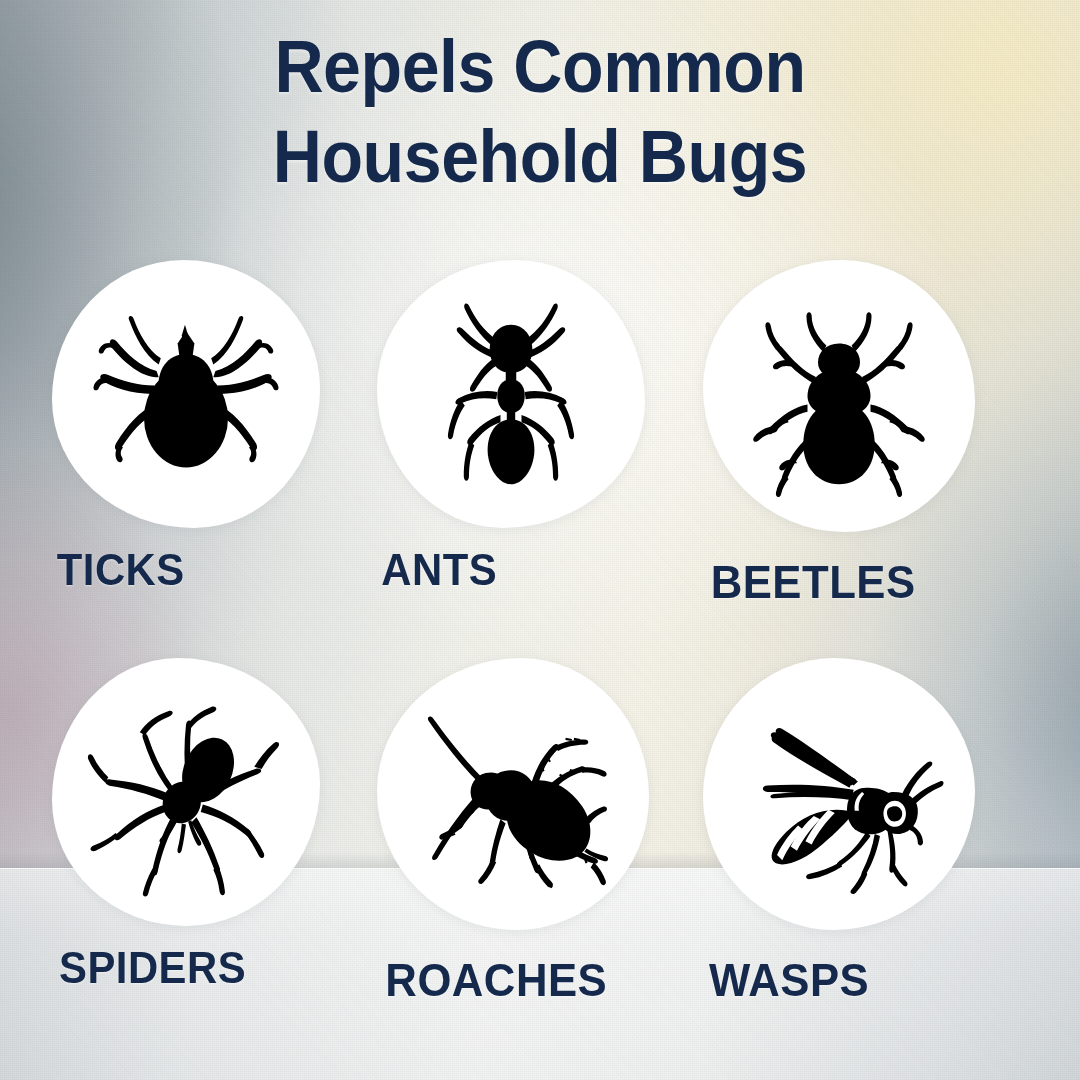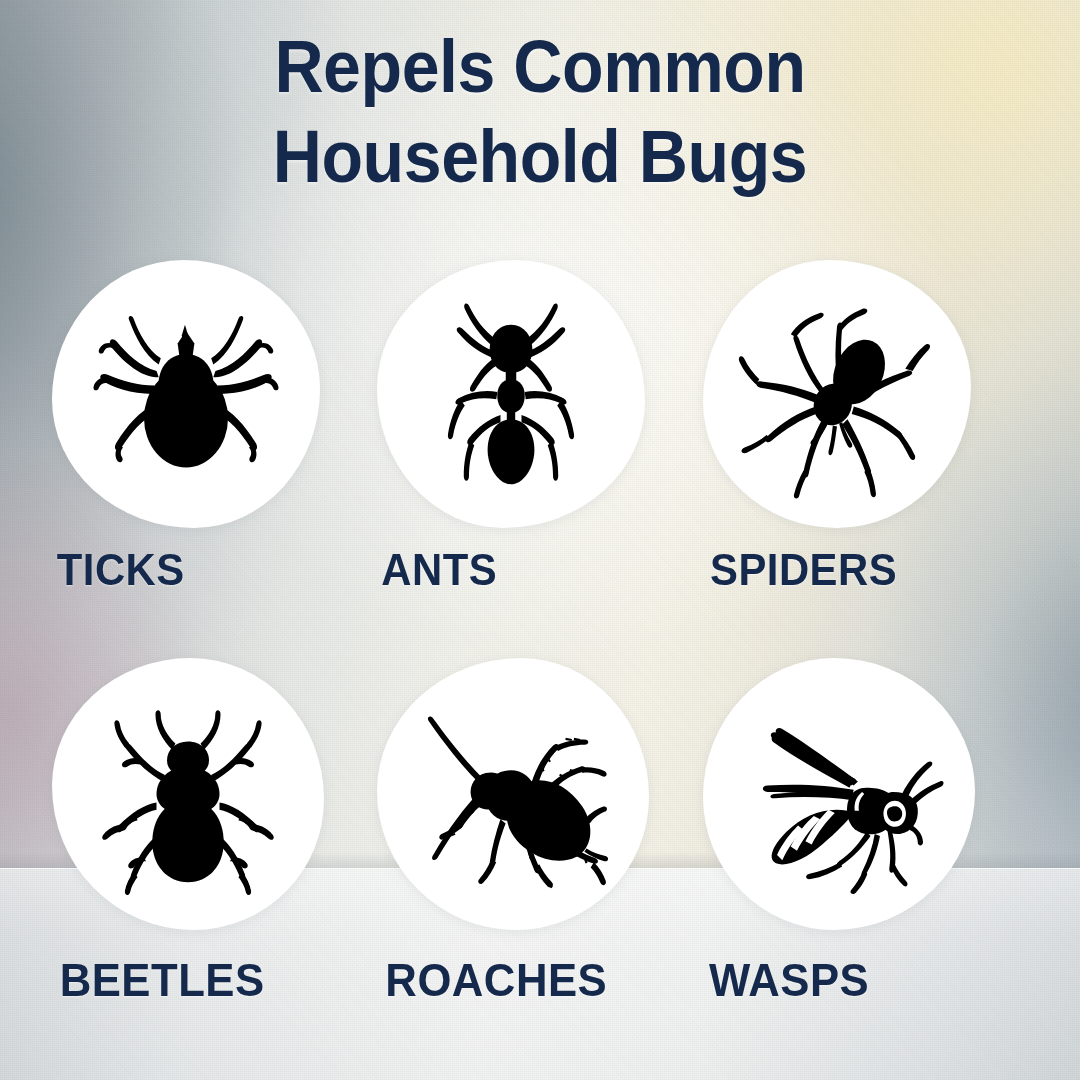--- a/index.html
+++ b/index.html
@@ -248,20 +248,63 @@
             <path d="M113 98 C 126 96 138 98 150 104 C 155 107 153 112 148 109 C 137 104 126 103 114 105 Z"></path>
             <path d="M148 106 C 154 114 158 126 160 138 C 161 144 156 145 155 139 C 153 128 149 118 144 111 Z"></path>
             <path d="M110 120 C 122 124 132 132 140 142 C 144 147 140 151 136 147 C 128 137 120 130 110 127 Z"></path>
             <path d="M139 144 C 143 154 145 166 145 178 C 145 184 140 184 140 178 C 140 167 138 157 135 149 Z"></path>
           </g>
         </svg>
       </div>
       <div class="label">ANTS</div>
     </div>
 
+    <div class="card row2">
+      <div class="blob b4">
+        <svg viewBox="0 0 200 200" aria-hidden="true">
+          <g fill="#000">
+
+            <path d="M88 52 C 80 44 74 34 74 24 C 74 19 69 19 69 24 C 69 37 76 49 85 58 Z"></path>
+            <path d="M112 52 C 120 44 126 34 126 24 C 126 19 131 19 131 24 C 131 37 124 49 115 58 Z"></path>
+
+            <path d="M100 50 C 88 50 80 58 80 68 C 80 77 88 83 100 83 C 112 83 120 77 120 68 C 120 58 112 50 100 50 Z"></path>
+
+            <path d="M100 74 C 82 74 70 86 70 100 C 70 112 82 120 100 120 C 118 120 130 112 130 100 C 130 86 118 74 100 74 Z"></path>
+
+            <path d="M100 106 C 78 106 66 124 66 146 C 66 168 80 184 100 184 C 120 184 134 168 134 146 C 134 124 122 106 100 106 Z"></path>
+
+            <path d="M78 82 C 66 76 56 66 46 54 C 42 49 37 52 41 57 C 52 71 64 82 76 88 Z"></path>
+            <path d="M44 52 C 39 46 36 40 35 33 C 34 28 29 29 30 34 C 31 42 35 49 40 56 Z"></path>
+            <path d="M54 66 C 48 65 43 66 39 69 C 35 72 38 76 42 74 C 46 71 50 71 55 72 Z"></path>
+
+            <path d="M70 108 C 58 110 46 118 34 130 C 30 134 33 139 37 135 C 49 124 60 117 70 115 Z"></path>
+            <path d="M36 129 C 30 130 24 133 20 138 C 16 142 20 146 24 142 C 28 138 33 136 38 135 Z"></path>
+            <path d="M50 120 C 44 122 39 125 36 130 C 33 134 38 137 41 133 C 44 128 48 126 52 125 Z"></path>
+
+            <path d="M70 140 C 60 148 52 160 46 176 C 44 182 49 184 51 178 C 57 164 64 153 73 146 Z"></path>
+            <path d="M48 175 C 44 180 41 186 40 192 C 39 197 44 198 45 193 C 46 188 49 183 52 179 Z"></path>
+            <path d="M58 160 C 52 160 47 162 44 166 C 41 170 46 173 49 169 C 52 165 55 164 60 164 Z"></path>
+
+            <path d="M122 82 C 134 76 144 66 154 54 C 158 49 163 52 159 57 C 148 71 136 82 124 88 Z"></path>
+            <path d="M156 52 C 161 46 164 40 165 33 C 166 28 171 29 170 34 C 169 42 165 49 160 56 Z"></path>
+            <path d="M146 66 C 152 65 157 66 161 69 C 165 72 162 76 158 74 C 154 71 150 71 145 72 Z"></path>
+
+            <path d="M130 108 C 142 110 154 118 166 130 C 170 134 167 139 163 135 C 151 124 140 117 130 115 Z"></path>
+            <path d="M164 129 C 170 130 176 133 180 138 C 184 142 180 146 176 142 C 172 138 167 136 162 135 Z"></path>
+            <path d="M150 120 C 156 122 161 125 164 130 C 167 134 162 137 159 133 C 156 128 152 126 148 125 Z"></path>
+
+            <path d="M130 140 C 140 148 148 160 154 176 C 156 182 151 184 149 178 C 143 164 136 153 127 146 Z"></path>
+            <path d="M152 175 C 156 180 159 186 160 192 C 161 197 156 198 155 193 C 154 188 151 183 148 179 Z"></path>
+            <path d="M142 160 C 148 160 153 162 156 166 C 159 170 154 173 151 169 C 148 165 145 164 140 164 Z"></path>
+          </g>
+        </svg>
+      </div>
+      <div class="label">BEETLES</div>
+    </div>
+
     <div class="card">
       <div class="blob b3">
         <svg viewBox="0 0 200 200" aria-hidden="true">
           <g fill="#000">
 
             <ellipse cx="121" cy="79" rx="23" ry="32" transform="rotate(24 121 79)"></ellipse>
 
             <ellipse cx="96" cy="110" rx="18" ry="20" transform="rotate(20 96 110)"></ellipse>
 
             <path d="M88 126 C 84 134 80 140 76 144 C 73 147 76 150 79 147 C 84 142 88 135 91 129 Z"></path>
@@ -288,63 +331,20 @@
 
             <path d="M110 124 C 118 138 126 154 132 172 C 134 178 129 180 127 174 C 121 157 113 142 105 129 Z"></path>
             <path d="M131 171 C 134 178 136 186 137 194 C 138 199 133 200 132 195 C 131 187 129 180 126 174 Z"></path>
 
             <path d="M100 90 C 98 72 98 54 100 36 C 101 30 106 31 105 37 C 103 55 104 73 106 90 Z"></path>
             <path d="M100 37 C 106 29 114 23 124 19 C 129 17 131 22 126 24 C 116 28 109 33 104 40 Z"></path>
           </g>
         </svg>
       </div>
       <div class="label">SPIDERS</div>
-    </div>
-
-    <div class="card row2">
-      <div class="blob b4">
-        <svg viewBox="0 0 200 200" aria-hidden="true">
-          <g fill="#000">
-
-            <path d="M88 52 C 80 44 74 34 74 24 C 74 19 69 19 69 24 C 69 37 76 49 85 58 Z"></path>
-            <path d="M112 52 C 120 44 126 34 126 24 C 126 19 131 19 131 24 C 131 37 124 49 115 58 Z"></path>
-
-            <path d="M100 50 C 88 50 80 58 80 68 C 80 77 88 83 100 83 C 112 83 120 77 120 68 C 120 58 112 50 100 50 Z"></path>
-
-            <path d="M100 74 C 82 74 70 86 70 100 C 70 112 82 120 100 120 C 118 120 130 112 130 100 C 130 86 118 74 100 74 Z"></path>
-
-            <path d="M100 106 C 78 106 66 124 66 146 C 66 168 80 184 100 184 C 120 184 134 168 134 146 C 134 124 122 106 100 106 Z"></path>
-
-            <path d="M78 82 C 66 76 56 66 46 54 C 42 49 37 52 41 57 C 52 71 64 82 76 88 Z"></path>
-            <path d="M44 52 C 39 46 36 40 35 33 C 34 28 29 29 30 34 C 31 42 35 49 40 56 Z"></path>
-            <path d="M54 66 C 48 65 43 66 39 69 C 35 72 38 76 42 74 C 46 71 50 71 55 72 Z"></path>
-
-            <path d="M70 108 C 58 110 46 118 34 130 C 30 134 33 139 37 135 C 49 124 60 117 70 115 Z"></path>
-            <path d="M36 129 C 30 130 24 133 20 138 C 16 142 20 146 24 142 C 28 138 33 136 38 135 Z"></path>
-            <path d="M50 120 C 44 122 39 125 36 130 C 33 134 38 137 41 133 C 44 128 48 126 52 125 Z"></path>
-
-            <path d="M70 140 C 60 148 52 160 46 176 C 44 182 49 184 51 178 C 57 164 64 153 73 146 Z"></path>
-            <path d="M48 175 C 44 180 41 186 40 192 C 39 197 44 198 45 193 C 46 188 49 183 52 179 Z"></path>
-            <path d="M58 160 C 52 160 47 162 44 166 C 41 170 46 173 49 169 C 52 165 55 164 60 164 Z"></path>
-
-            <path d="M122 82 C 134 76 144 66 154 54 C 158 49 163 52 159 57 C 148 71 136 82 124 88 Z"></path>
-            <path d="M156 52 C 161 46 164 40 165 33 C 166 28 171 29 170 34 C 169 42 165 49 160 56 Z"></path>
-            <path d="M146 66 C 152 65 157 66 161 69 C 165 72 162 76 158 74 C 154 71 150 71 145 72 Z"></path>
-
-            <path d="M130 108 C 142 110 154 118 166 130 C 170 134 167 139 163 135 C 151 124 140 117 130 115 Z"></path>
-            <path d="M164 129 C 170 130 176 133 180 138 C 184 142 180 146 176 142 C 172 138 167 136 162 135 Z"></path>
-            <path d="M150 120 C 156 122 161 125 164 130 C 167 134 162 137 159 133 C 156 128 152 126 148 125 Z"></path>
-
-            <path d="M130 140 C 140 148 148 160 154 176 C 156 182 151 184 149 178 C 143 164 136 153 127 146 Z"></path>
-            <path d="M152 175 C 156 180 159 186 160 192 C 161 197 156 198 155 193 C 154 188 151 183 148 179 Z"></path>
-            <path d="M142 160 C 148 160 153 162 156 166 C 159 170 154 173 151 169 C 148 165 145 164 140 164 Z"></path>
-          </g>
-        </svg>
-      </div>
-      <div class="label">BEETLES</div>
     </div>
 
     <div class="card row2">
       <div class="blob b6">
         <svg viewBox="0 0 200 200" aria-hidden="true">
           <g fill="#000">
 
             <path d="M72 86 C 56 70 40 50 24 28 C 21 24 17 27 20 31 C 36 54 52 74 68 90 Z"></path>
             <path d="M70 96 C 54 112 38 134 24 158 C 21 162 25 165 28 161 C 42 138 56 117 72 101 Z"></path>
 

